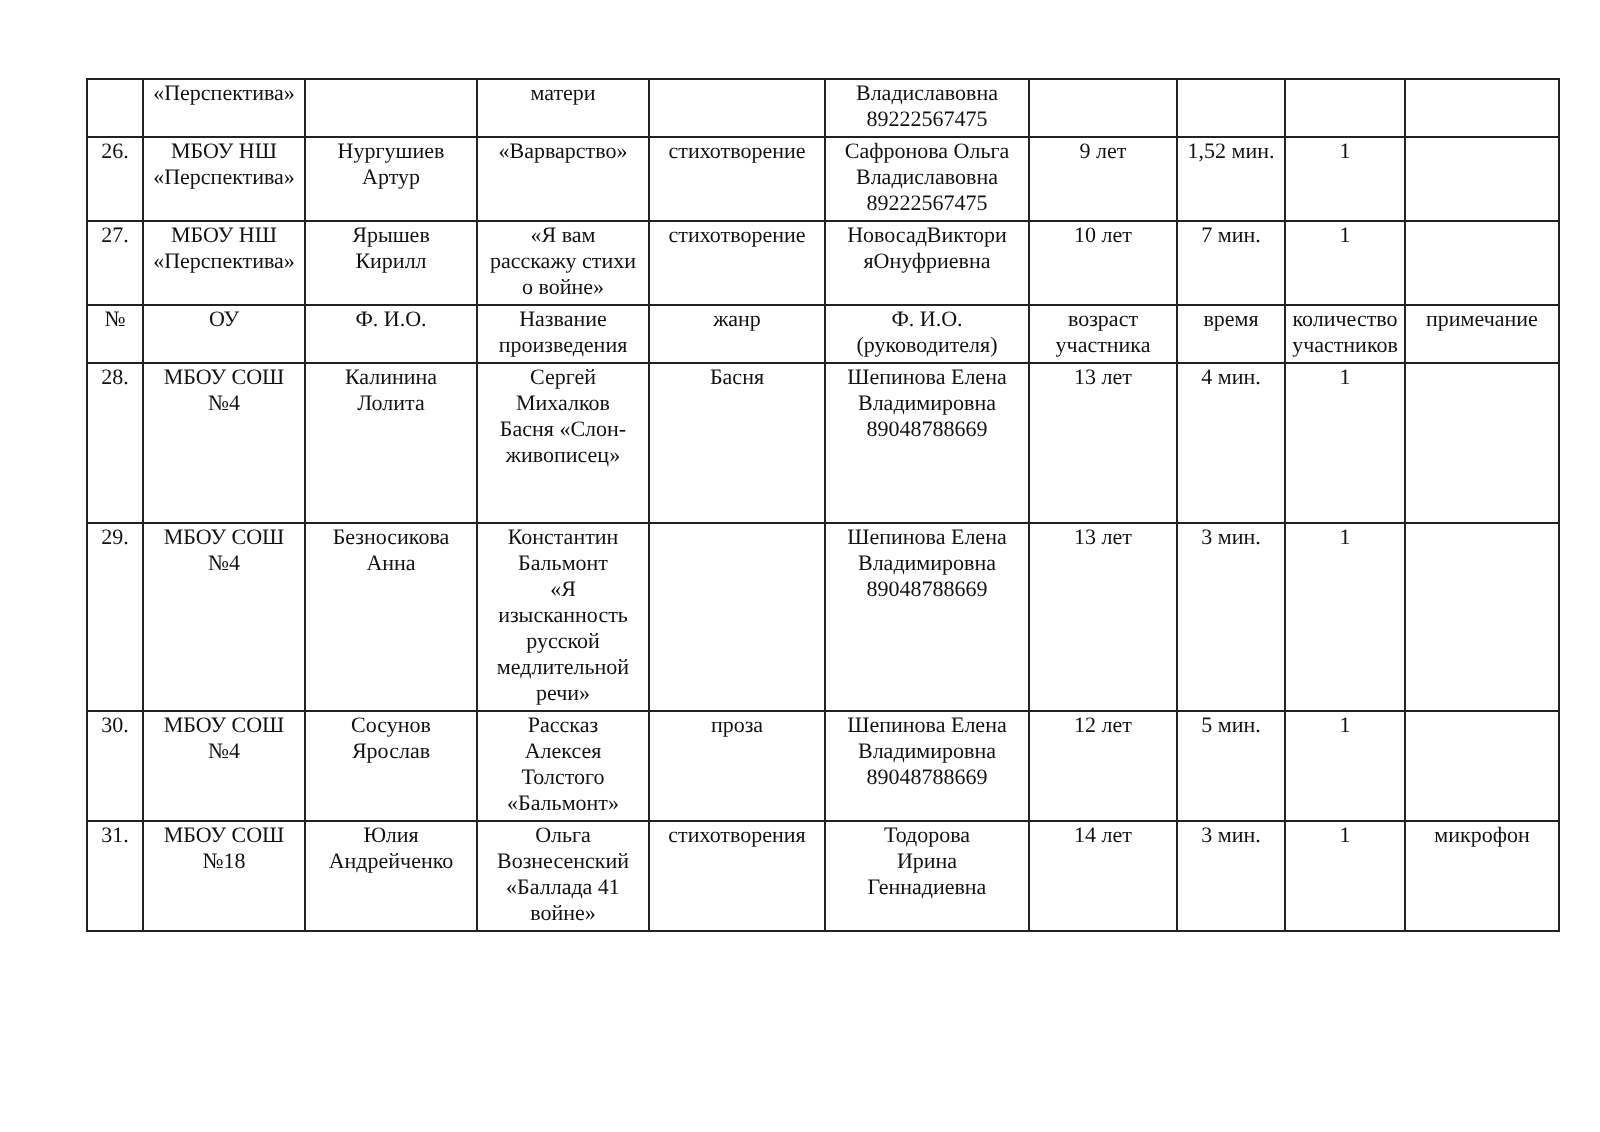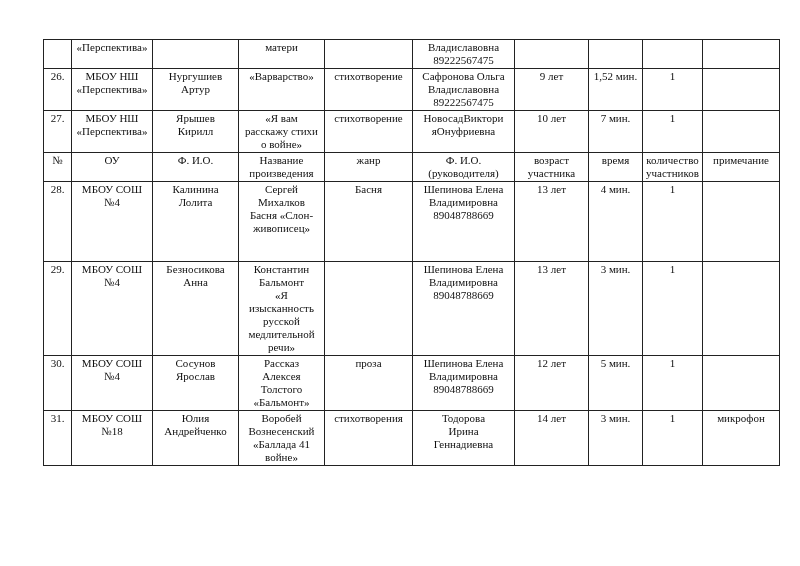--- a/index.html
+++ b/index.html
@@ -209,21 +209,21 @@
       <td class="num">31.</td>
       <td>
           <span class="line">МБОУ СОШ</span>
           <span class="line">№18</span>
         </td>
       <td>
           <span class="line">Юлия</span>
           <span class="line">Андрейченко</span>
         </td>
       <td>
-          <span class="line">Воробей</span>
+          <span class="line">Ольга</span>
           <span class="line">Вознесенский</span>
           <span class="line">«Баллада 41</span>
           <span class="line">войне»</span>
         </td>
       <td class="bold">стихотворения</td>
       <td>
           <span class="line">Тодорова</span>
           <span class="line">Ирина</span>
           <span class="line">Геннадиевна</span>
         </td>

